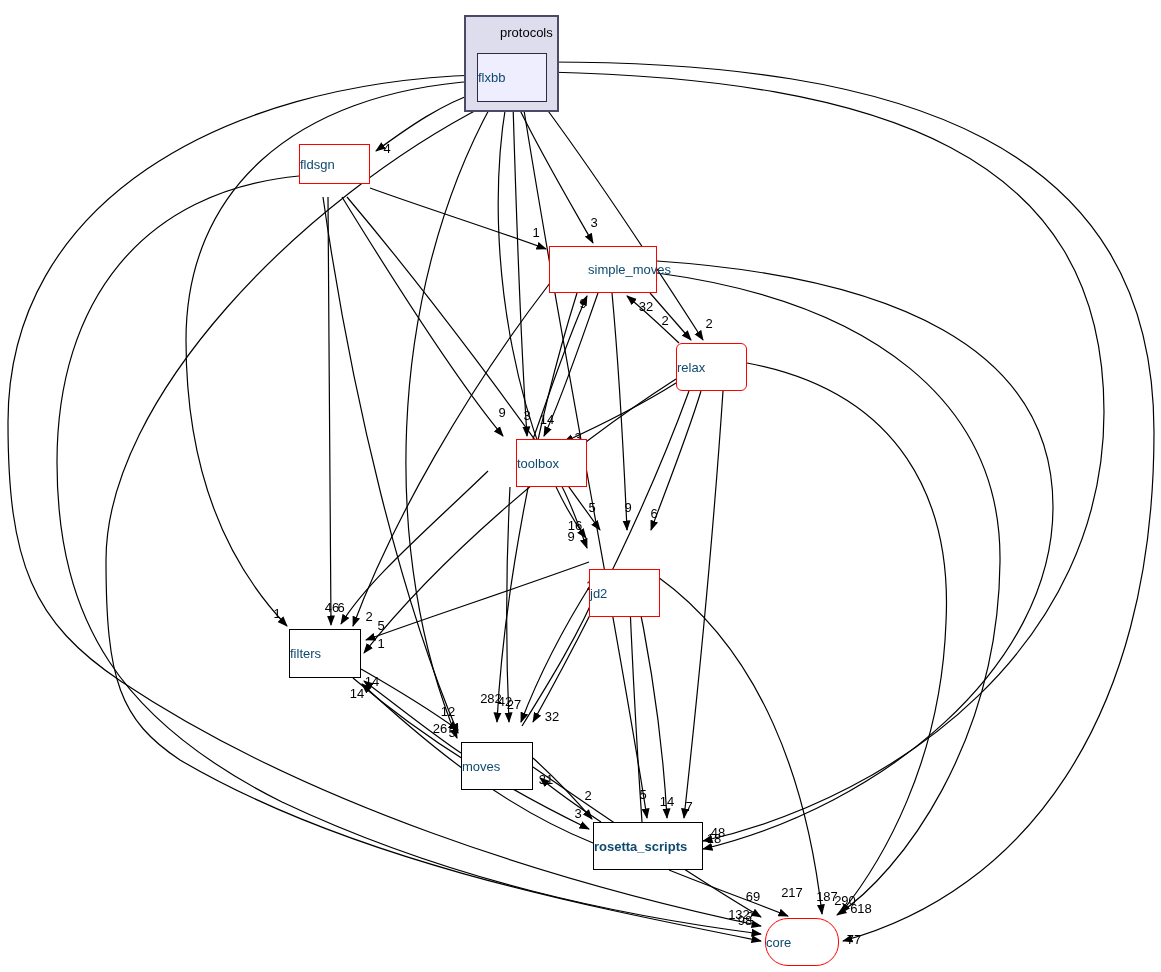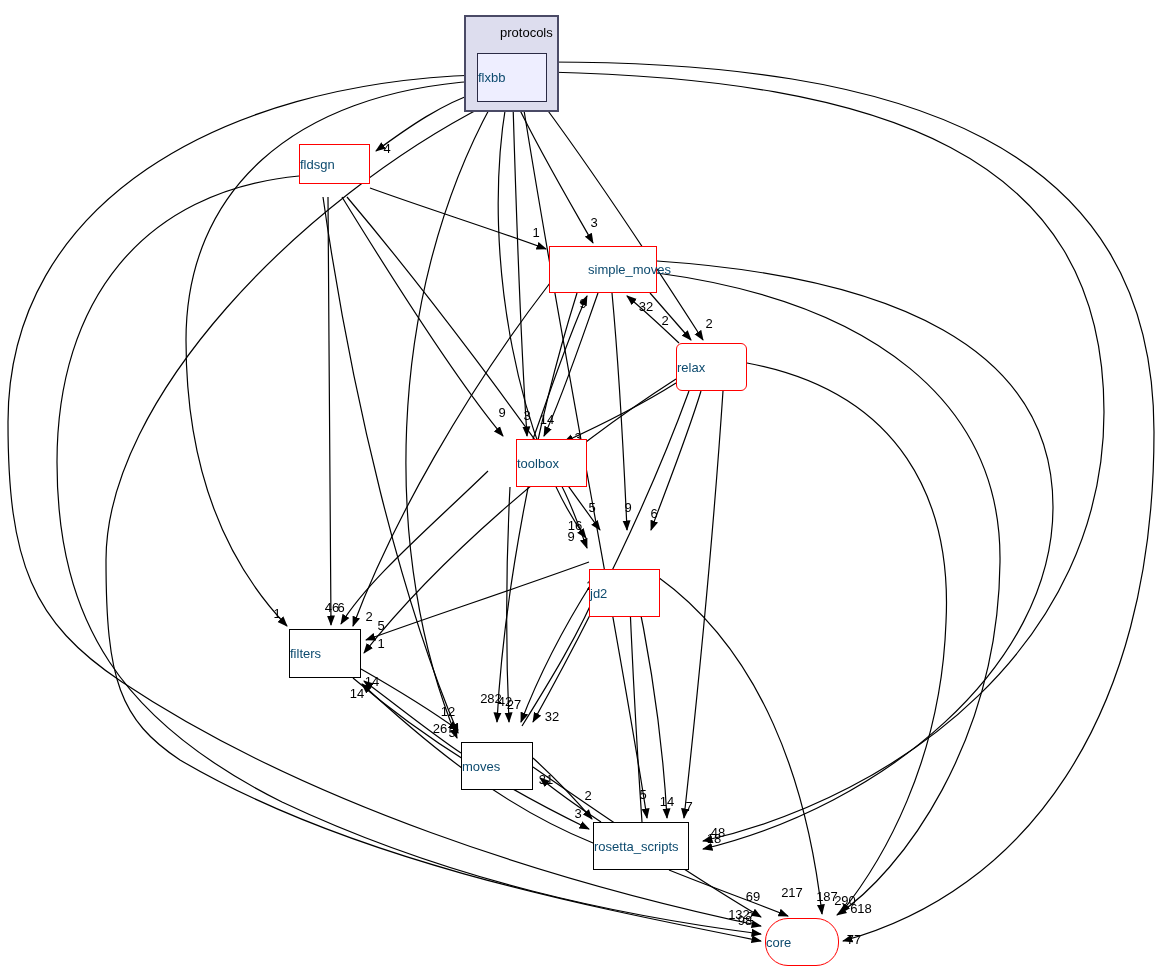--- a/index.html
+++ b/index.html
@@ -162,19 +162,19 @@
     </div>
   <div class="node red" style="left: 589px; top: 533px; width: 71px; height: 48px; margin-top: 36px;">
       <span>jd2</span>
     </div>
   <div class="node" style="left: 289px; top: 629px; width: 72px; height: 49px;">
       <span>filters</span>
     </div>
   <div class="node" style="left: 461px; top: 742px; width: 72px; height: 48px;">
       <span>moves</span>
     </div>
-  <div class="node" style="left: 593px; top: 822px; width: 96px; height: 48px;">
+  <div class="node" style="left: 593px; top: 822px; width: 110px; height: 48px; font-weight: bold;">
       <span>rosetta_scripts</span>
     </div>
   <div class="node red" style="left: 765px; top: 918px; width: 74px; height: 48px; border-radius: 23px;">
       <span>core</span>
     </div>
 </div>
 
 </body></html>

